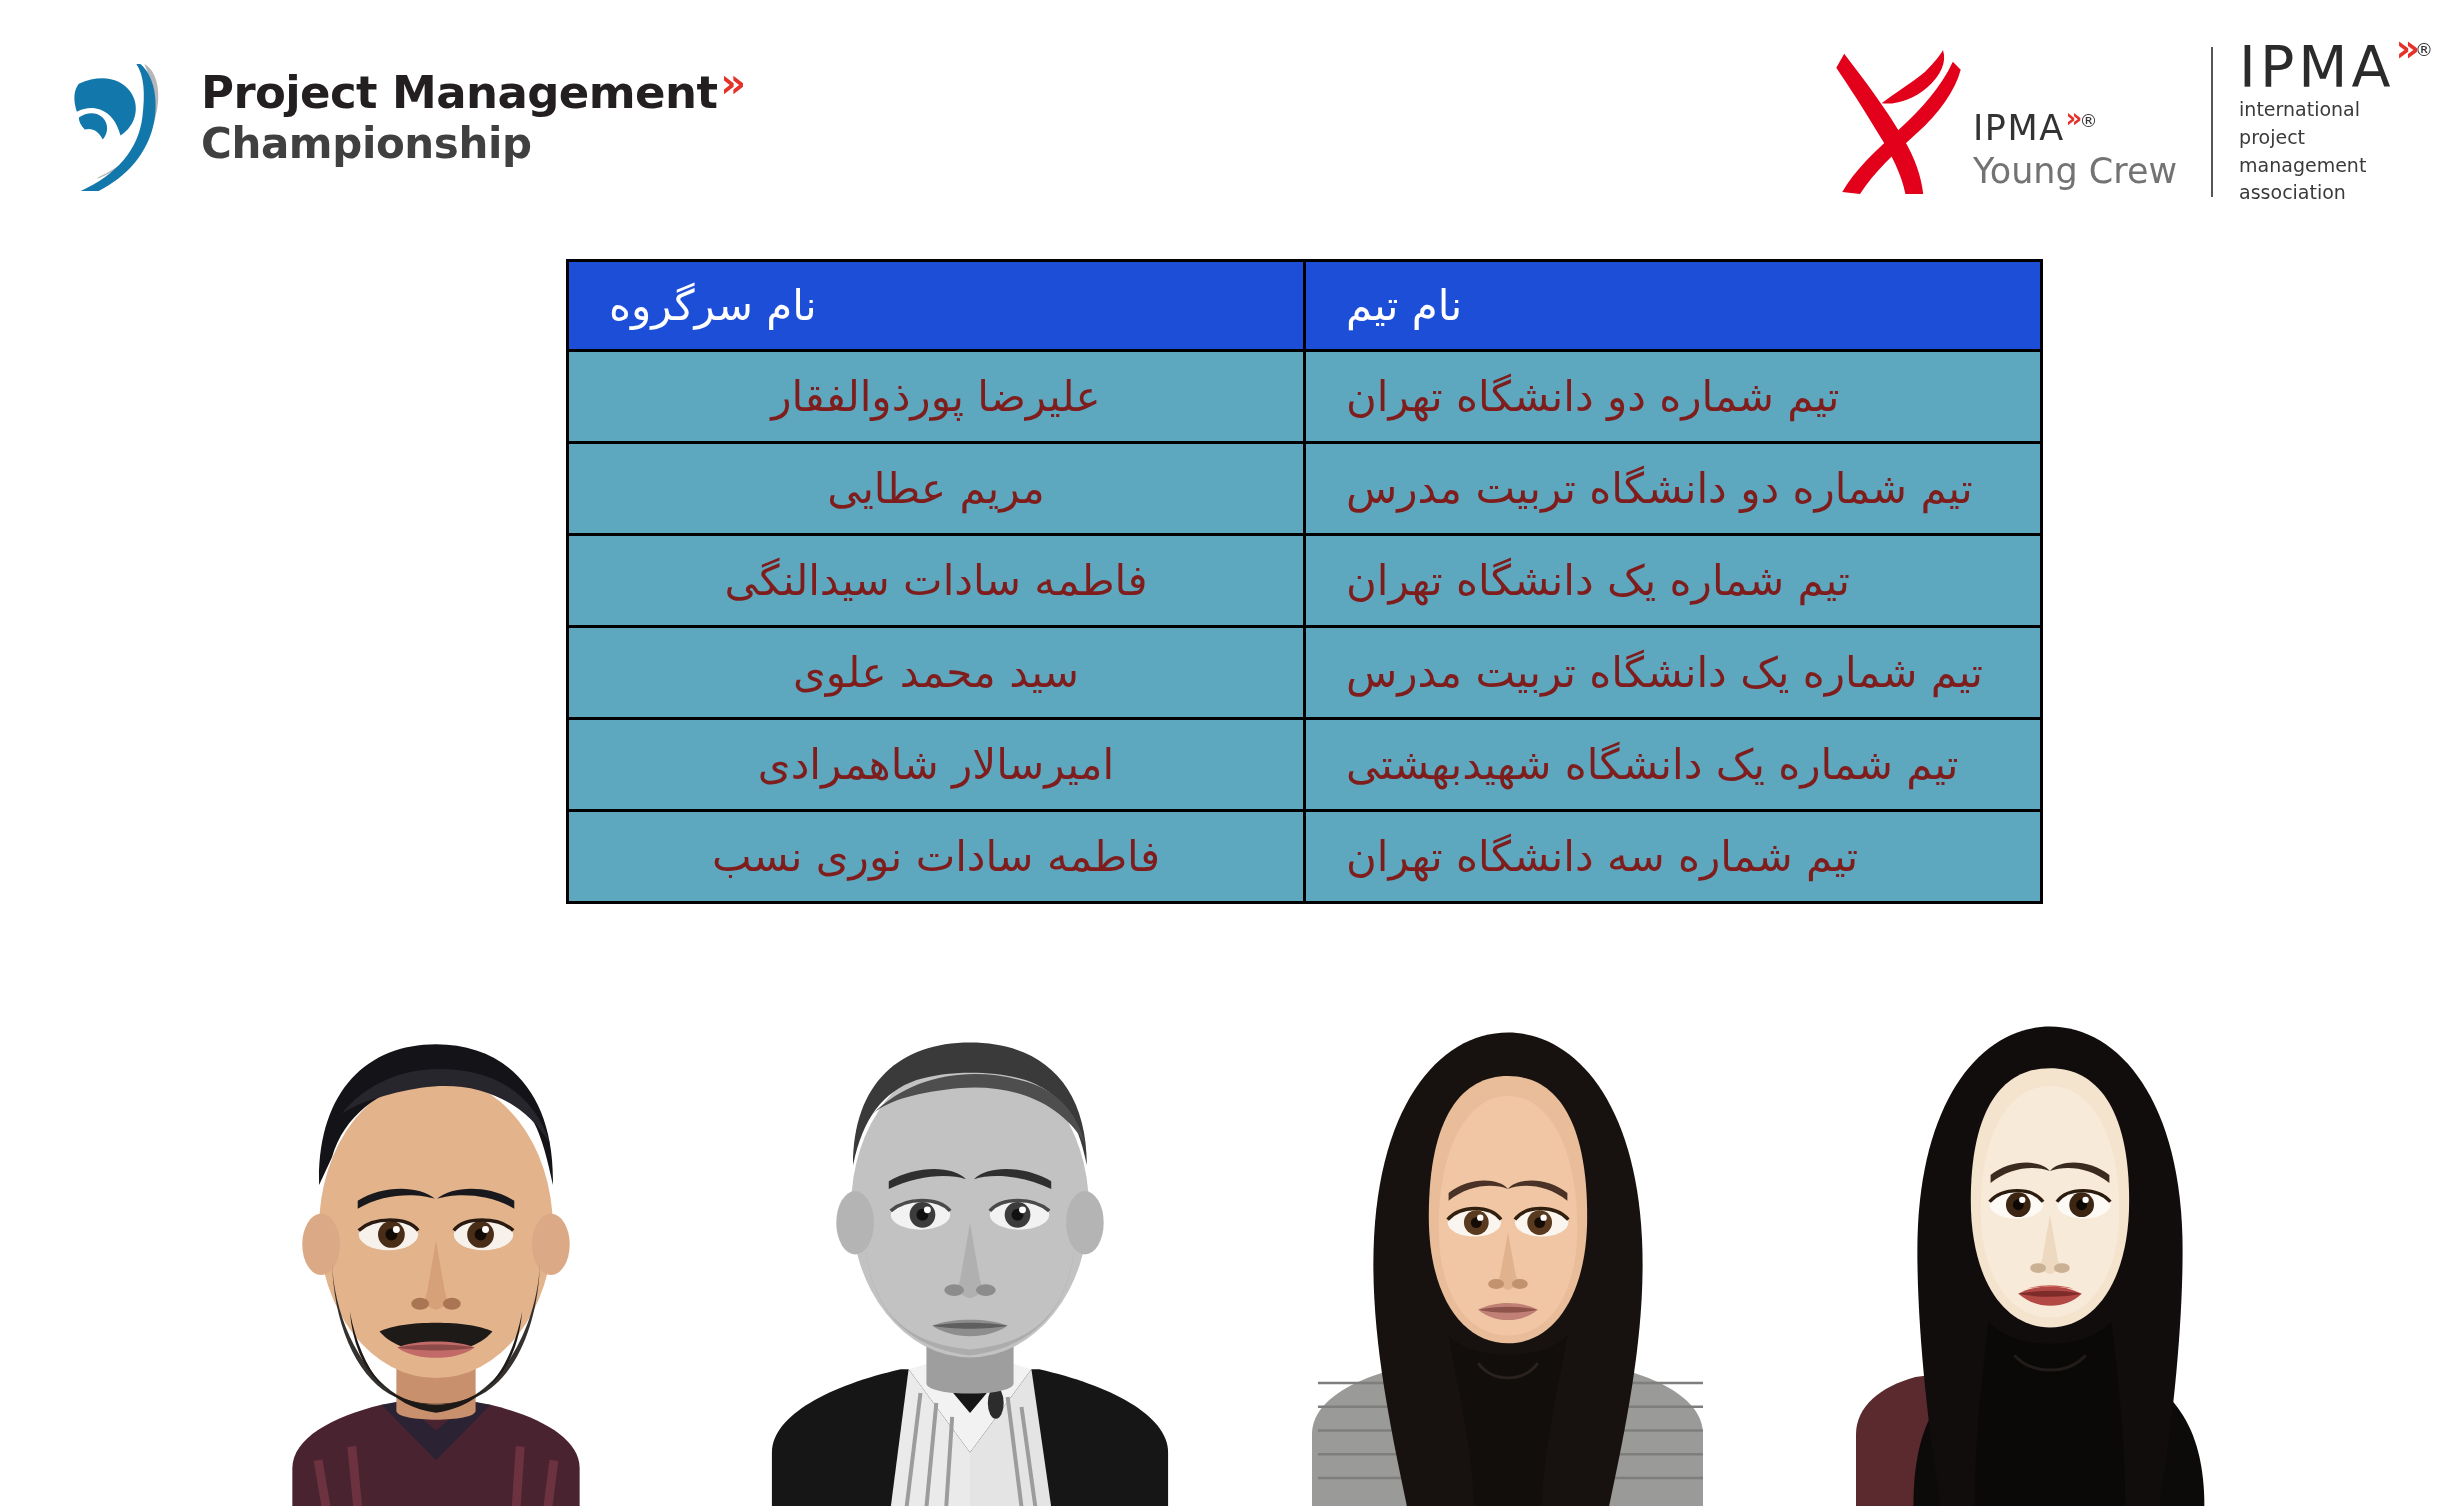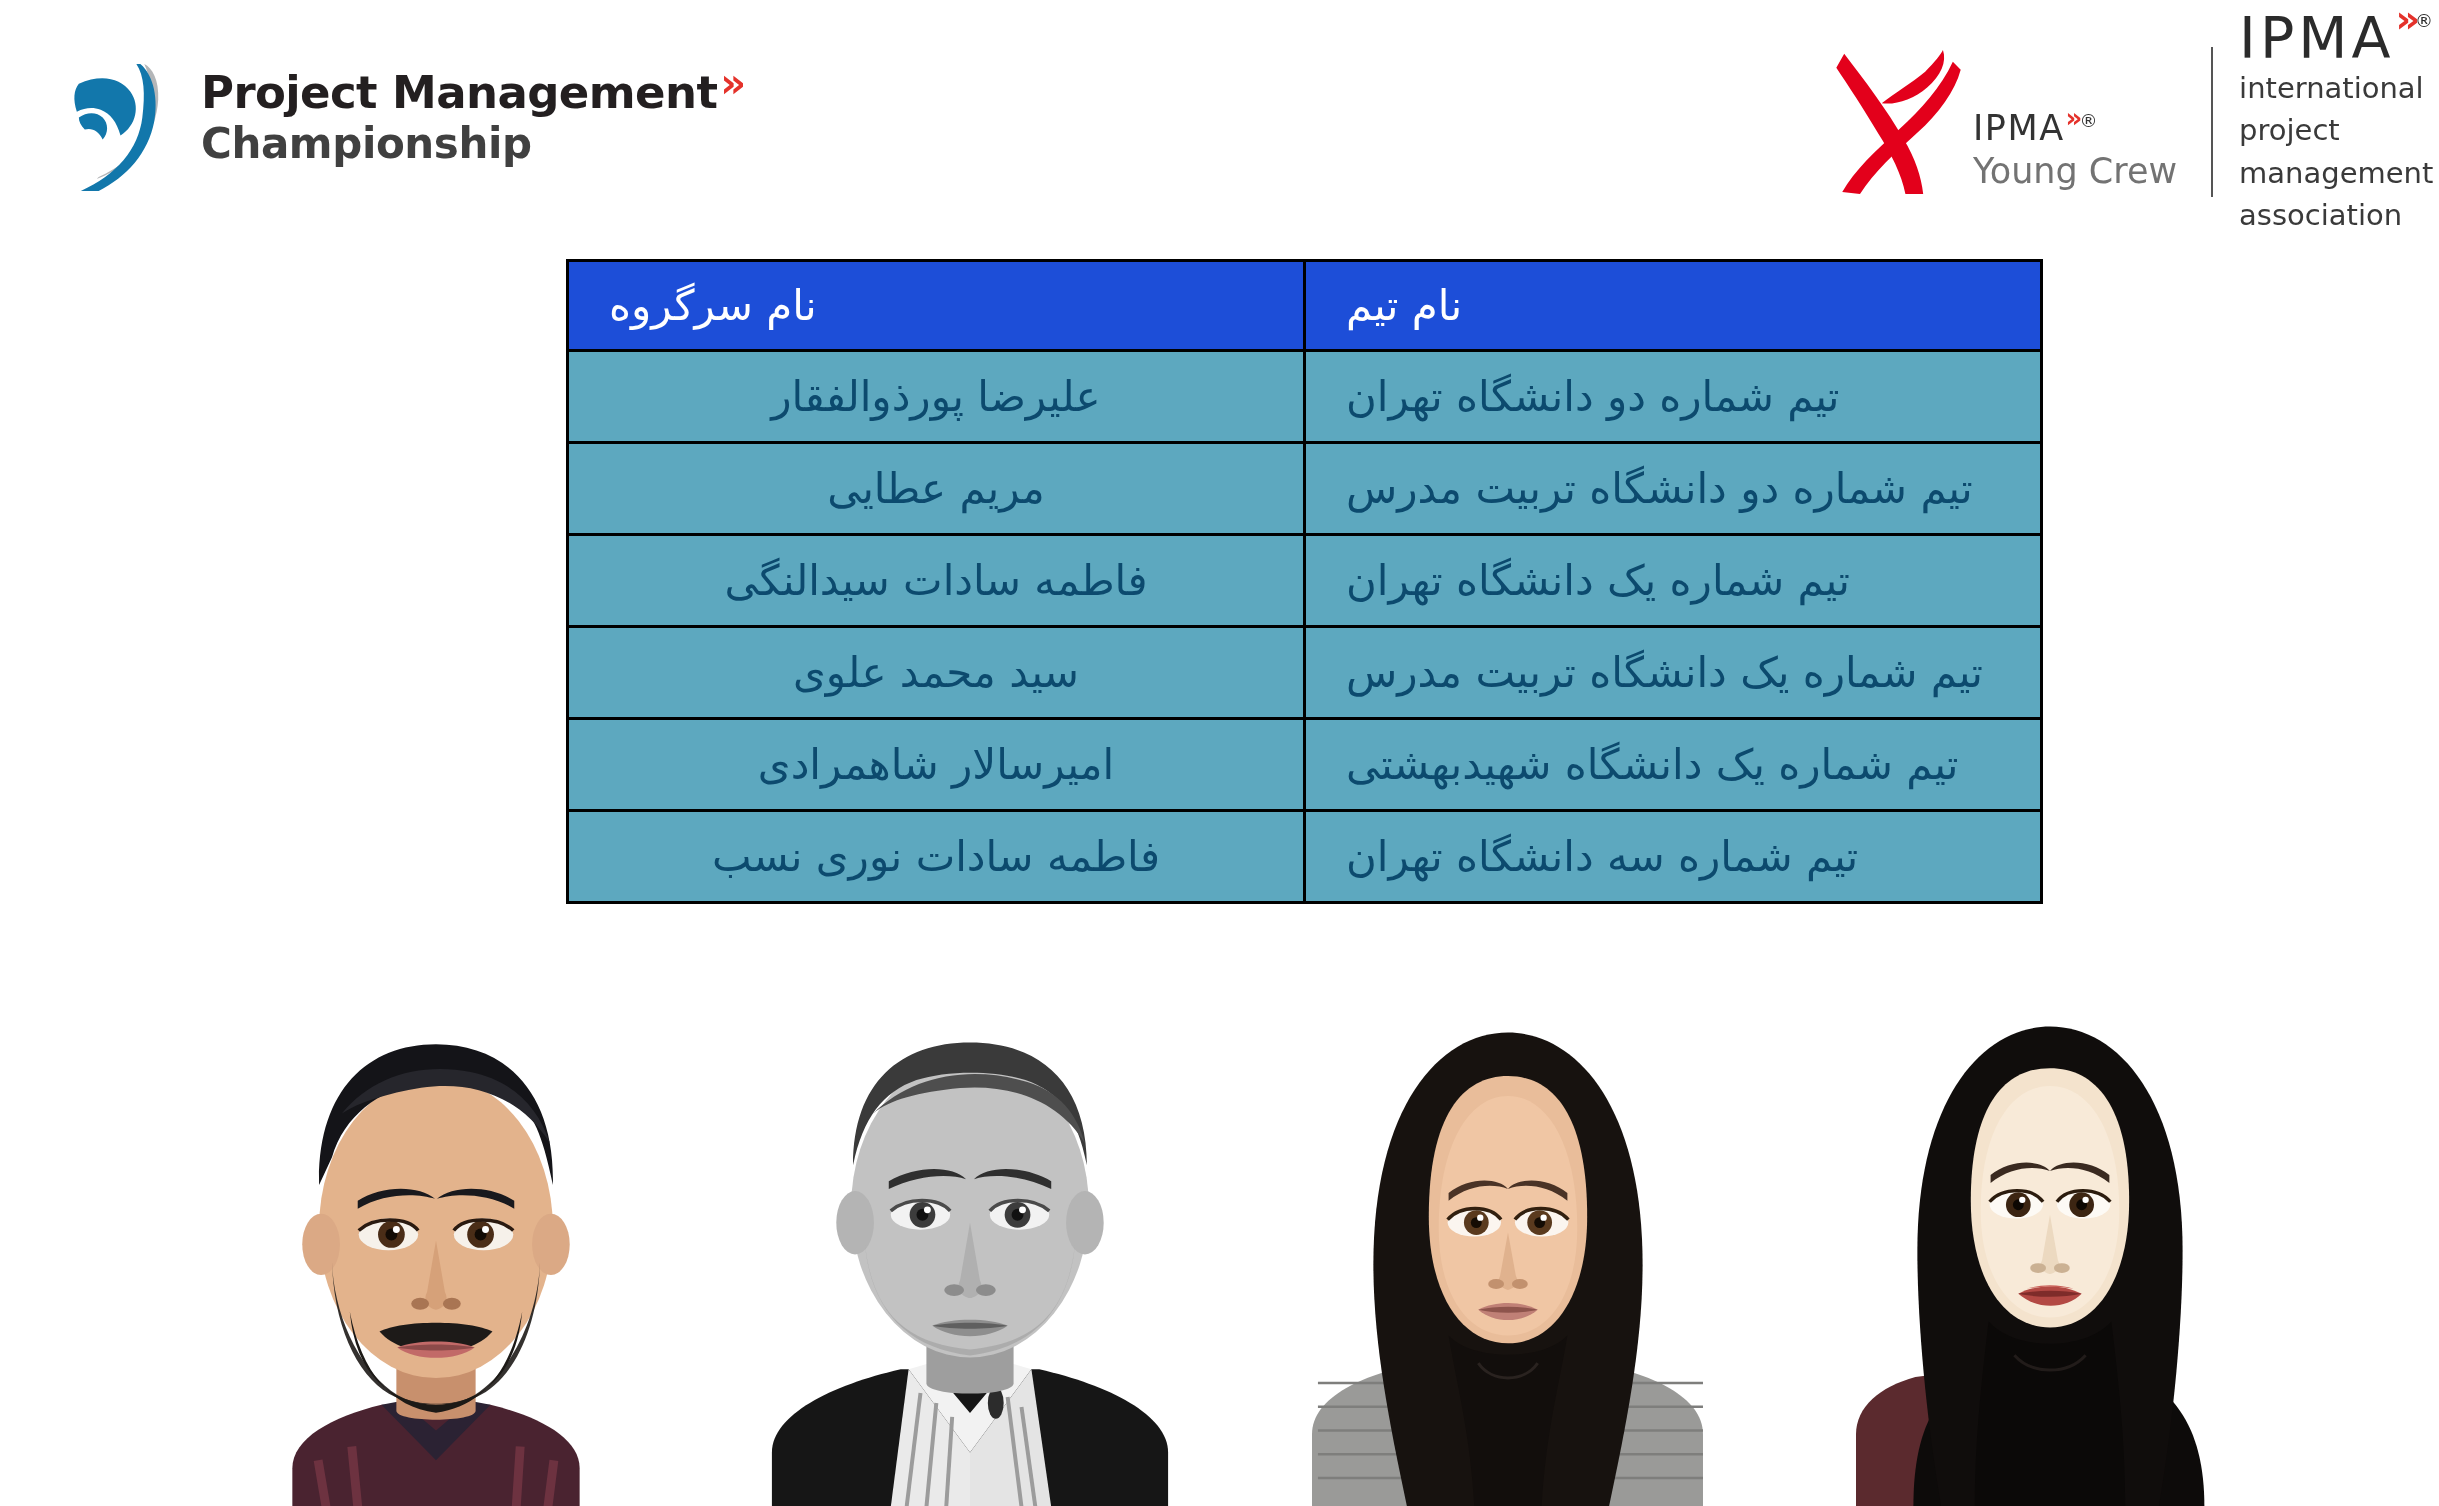--- a/index.html
+++ b/index.html
@@ -142,21 +142,21 @@
     font-size: 57px;
     color: #2b2b2b;
     letter-spacing: 4px;
     line-height: 1.0;
     white-space: nowrap;
     display: flex;
     align-items: flex-start;
   }
   .ipma-big .sup-chev { font-size: 38px; top: -10px; letter-spacing: -6px; }
   .ipma-sub {
-    font-size: 29px;
+    font-size: 19px;
     color: #3a3a3a;
     line-height: 1.46;
     white-space: nowrap;
   }
 
   
   .team-table {
     position: absolute;
     left: 566px;
     top: 259px;
@@ -175,21 +175,21 @@
   .team-table thead th {
     background: #1d4ed8;
     color: #ffffff;
     font-weight: 400;
     text-align: left;
     height: 87px;
     border-color: #000000;
   }
   .team-table tbody td {
     background: #5da8bf;
-    color: #0c4a6e;
+    color: #7f1d1d;
     font-weight: 400;
   }
   .col-team   { width: 654px; text-align: left; }
   .col-leader { width: 654px; text-align: center; }
 
   
   .photo-strip {
     position: absolute;
     left: 0;
     top: 965px;

